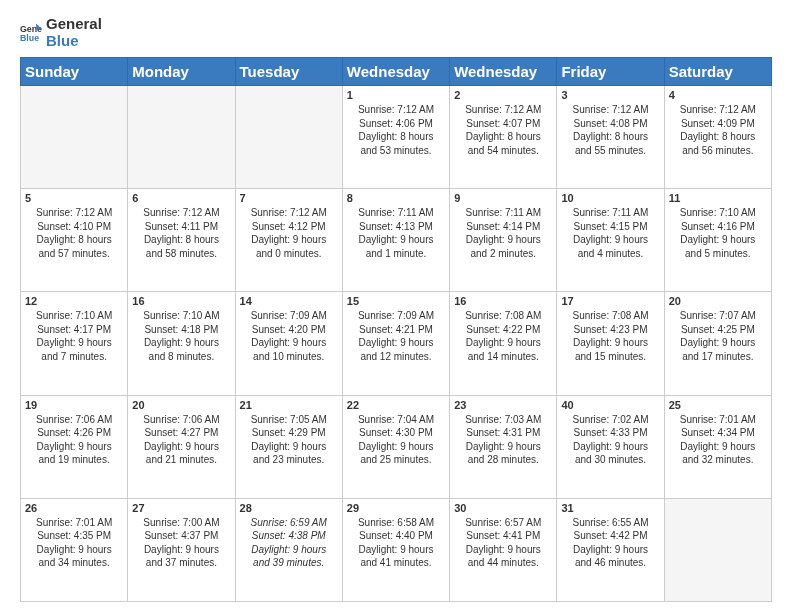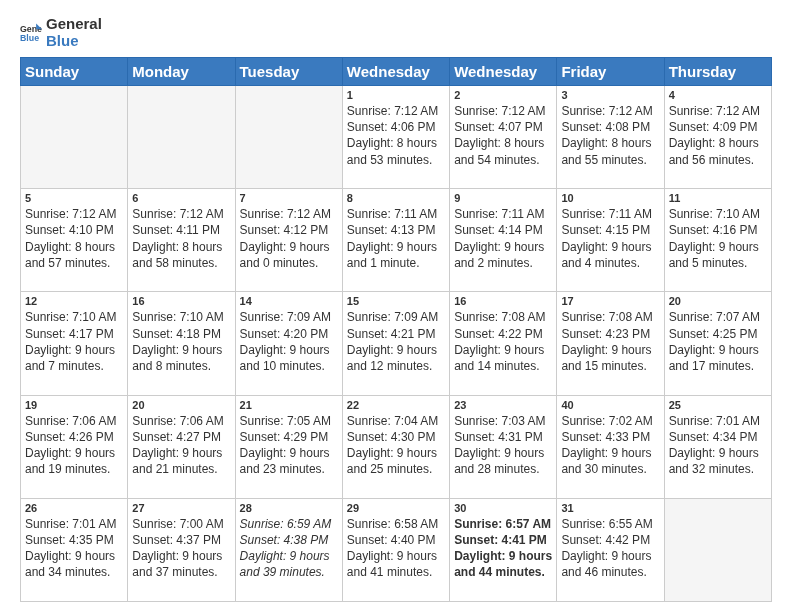--- a/index.html
+++ b/index.html
@@ -82,23 +82,24 @@
     }
     .calendar td.empty {
       background: #f5f5f5;
     }
     .day-number {
       font-size: 11px;
       font-weight: bold;
       margin-bottom: 2px;
     }
     .day-info {
-      font-size: 12px;
+      font-size: 10px;
       line-height: 1.35;
       color: #333;
+      text-align: center;
     }
     .week-row td {
       height: 76px;
     }
   </style>
 </head>
 <body>
 
 <div class="page">
   <div class="header">
@@ -121,21 +122,21 @@
 
   <table class="calendar">
     <thead>
       <tr>
       <th>Sunday</th>
           <th>Monday</th>
           <th>Tuesday</th>
           <th>Wednesday</th>
           <th>Wednesday</th>
           <th>Friday</th>
-          <th>Thursday</th>
+          <th>Saturday</th>
         </tr>
     </thead>
     <tbody id="calendar-body">
     <tr class="week-row">
           <td class="empty"></td>
           <td class="empty"></td>
           <td class="empty"></td>
           <td>
             <div class="day-number">1</div>
             <div class="day-info" style="white-space: pre-line;">Sunrise: 7:12 AM
@@ -342,21 +343,21 @@
           </td>
           <td>
             <div class="day-number">29</div>
             <div class="day-info" style="white-space: pre-line;">Sunrise: 6:58 AM
 Sunset: 4:40 PM
 Daylight: 9 hours
 and 41 minutes.</div>
           </td>
           <td>
             <div class="day-number">30</div>
-            <div class="day-info" style="white-space: pre-line; font-weight: bold;">Sunrise: 6:57 AM
+            <div class="day-info" style="white-space: pre-line;">Sunrise: 6:57 AM
 Sunset: 4:41 PM
 Daylight: 9 hours
 and 44 minutes.</div>
           </td>
           <td>
             <div class="day-number">31</div>
             <div class="day-info" style="white-space: pre-line;">Sunrise: 6:55 AM
 Sunset: 4:42 PM
 Daylight: 9 hours
 and 46 minutes.</div>

